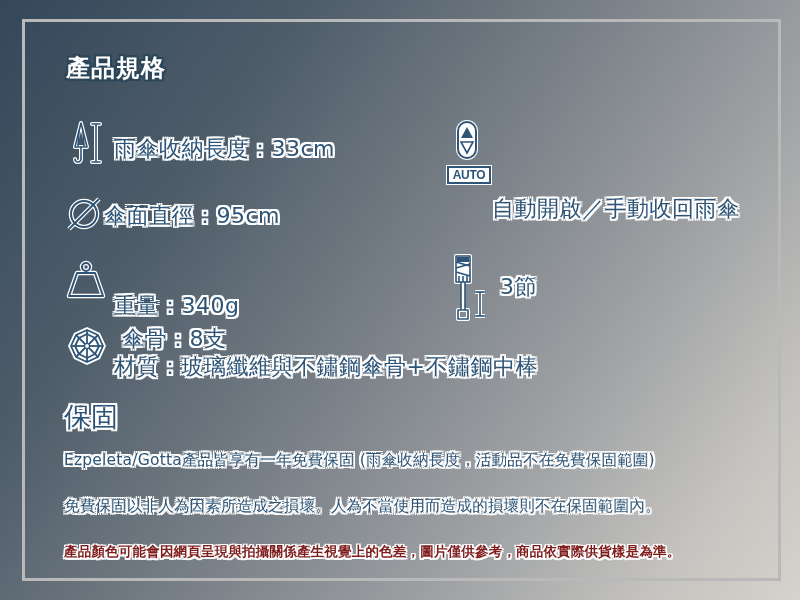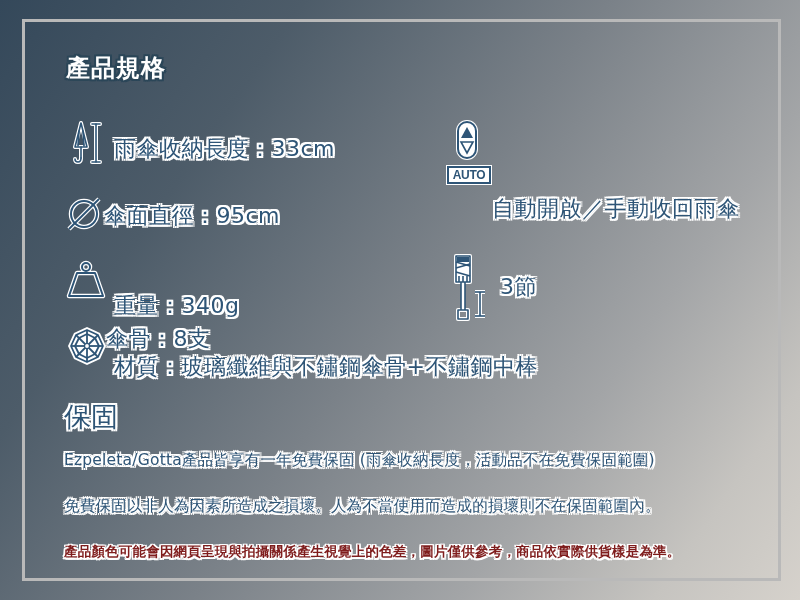--- a/index.html
+++ b/index.html
@@ -111,21 +111,21 @@
       <polygon points="21,5 32,10 37,21 32,32 21,37 10,32 5,21 10,10"></polygon>
       <line x1="21" y1="5" x2="21" y2="37"></line>
       <line x1="5" y1="21" x2="37" y2="21"></line>
       <line x1="10" y1="10" x2="32" y2="32"></line>
       <line x1="32" y1="10" x2="10" y2="32"></line>
       <polygon points="21,9 29,13 33,21 29,29 21,33 13,29 9,21 13,13"></polygon>
     </g>
     <circle cx="21" cy="21" r="2.5" fill="#fff" stroke="#2e5577" stroke-width="1.2"></circle>
   </svg>
 </div>
-<div class="abs spec outline-blue" style="left:106px; top:324px;">傘骨：8支</div>
+<div class="abs spec outline-blue" style="left:122px; top:324px;">傘骨：8支</div>
 <div class="abs spec outline-blue" style="left:114px; top:352px;">材質：玻璃纖維與不鏽鋼傘骨+不鏽鋼中棒</div>
 
 <div class="icon" style="left:446px; top:118px;">
   <svg width="48" height="70" viewBox="0 0 48 70">
     <g>
       <rect x="10" y="2" width="22" height="40" rx="11" fill="#fff"></rect>
       <rect x="12" y="4" width="18" height="36" rx="9" fill="none" stroke="#2e5577" stroke-width="2"></rect>
       <polygon points="21,9 27,20 15,20" fill="#2e5577"></polygon>
       <polygon points="21,35 27,24 15,24" fill="#fff" stroke="#2e5577" stroke-width="1.6"></polygon>
       <rect x="0" y="47" width="46" height="20" fill="#fff"></rect>

